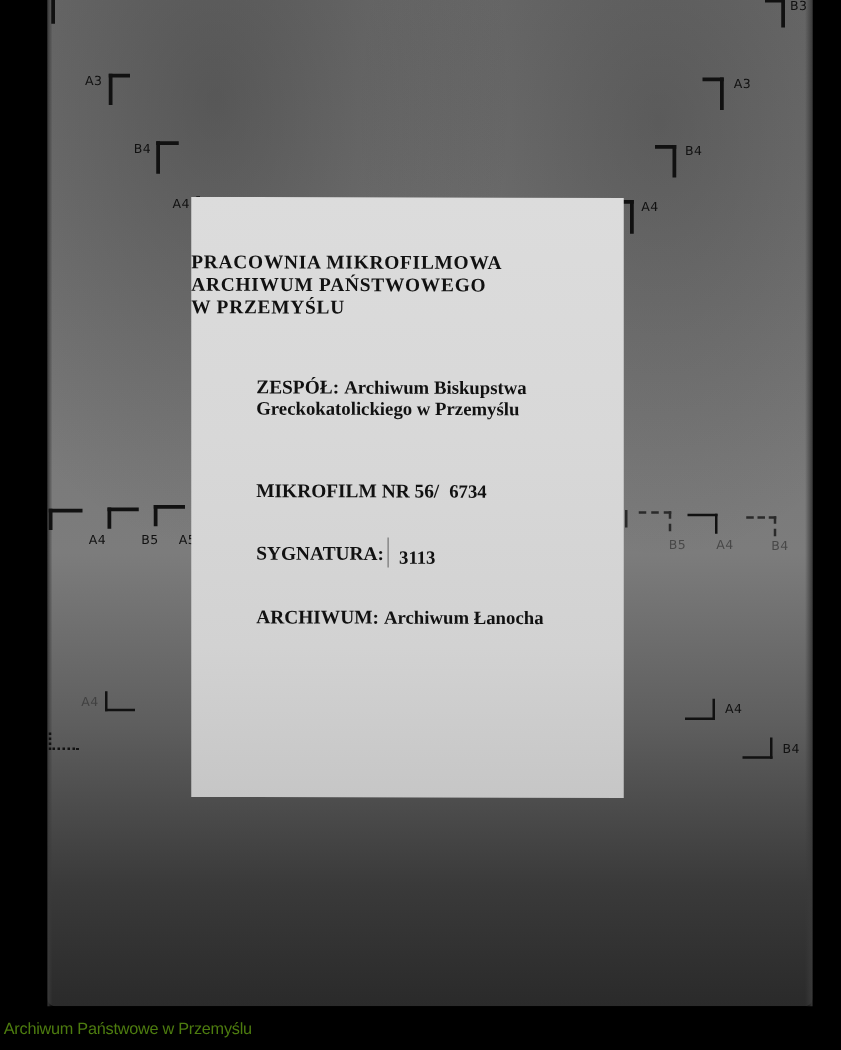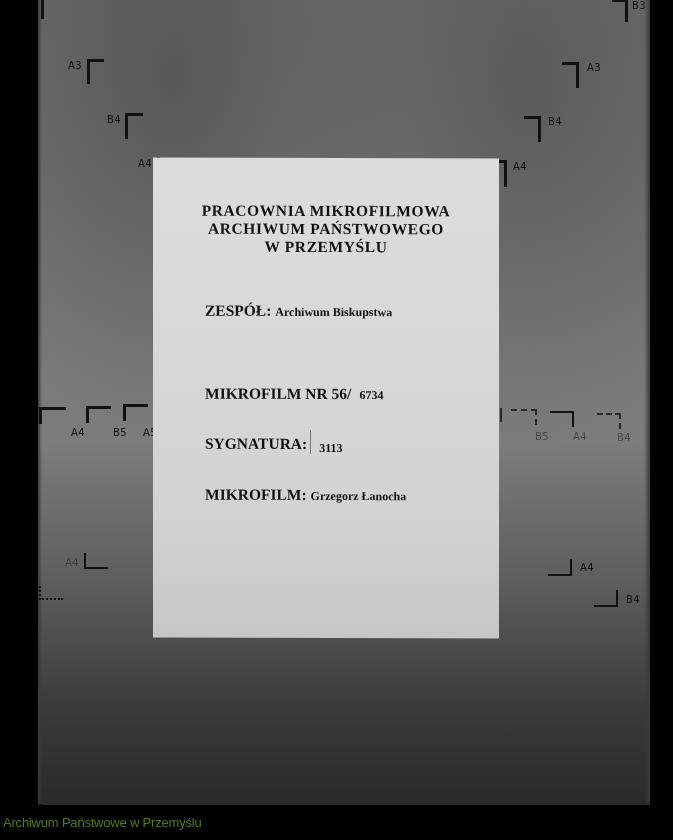--- a/index.html
+++ b/index.html
@@ -48,42 +48,42 @@
       top: 158px;
       width: 346px;
       height: 480px;
       background: linear-gradient(to bottom, #dcdcdc 0%, #d8d8d8 40%, #d2d2d2 75%, #c6c6c6 100%);
       transform: skewY(0.15deg);
     }
     .card-line {
       position: absolute;
       left: 0;
       right: 0;
-      text-align: center;
+      text-align: left;
       color: #111;
       font-weight: bold;
       font-family: "Liberation Serif", serif;
       letter-spacing: 0.2px;
     }
     .header-line {
       font-size: 15.5px;
       letter-spacing: 0.6px;
     }
     .field {
       position: absolute;
       color: #111;
       font-weight: bold;
       font-family: "Liberation Serif", serif;
       white-space: nowrap;
     }
     .field .label {
       font-size: 15.5px;
     }
     .field .value {
-      font-size: 12px;
+      font-size: 15px;
       font-family: Liberation Serif, serif;
     }
     .mark {
       position: absolute;
       border-color: #111;
       border-style: solid;
       border-width: 0;
     }
     .mark.tl { border-top-width: 3px; border-left-width: 3px; }
     .mark.tr { border-top-width: 3px; border-right-width: 3px; }
@@ -166,33 +166,36 @@
 
 <div class="card">
   <div class="card-line header-line" style="top:44px;">PRACOWNIA  MIKROFILMOWA</div>
   <div class="card-line header-line" style="top:80px;">W  PRZEMYŚLU</div>
   <div class="card-line header-line" style="top:62px;">ARCHIWUM  PAŃSTWOWEGO</div>
 
   <div class="field" style="left:52px; top:144px;">
     <span class="label">ZESPÓŁ:</span>
     <span class="value">Archiwum Biskupstwa</span>
   </div>
+  <div class="field" style="left:52px; top:161px;">
+    <span class="value">Greckokatolickiego w Przemyślu</span>
+  </div>
 
   <div class="field" style="left:52px; top:227px;">
     <span class="label">MIKROFILM NR 56/</span>
     <span class="value" style="margin-left:4px;">6734</span>
   </div>
 
   <div class="field" style="left:52px; top:277px;">
     <span class="label">SYGNATURA:</span>
     <span class="value" style="margin-left:8px; position:relative; top:3px;">3113</span>
   </div>
   <div class="vline" style="left:157px; top:272px; width:1px; height:24px; background:#777;"></div>
 
   <div class="field" style="left:52px; top:328px;">
-    <span class="label">MIKROFILM:</span>
-    <span class="value">Grzegorz Łanocha</span>
+    <span class="label">ARCHIWUM:</span>
+    <span class="value">Archiwum Łanocha</span>
   </div>
 
 
 </div>
 
 <div class="footer">Archiwum Państwowe w Przemyślu</div>
 
 </body></html>

